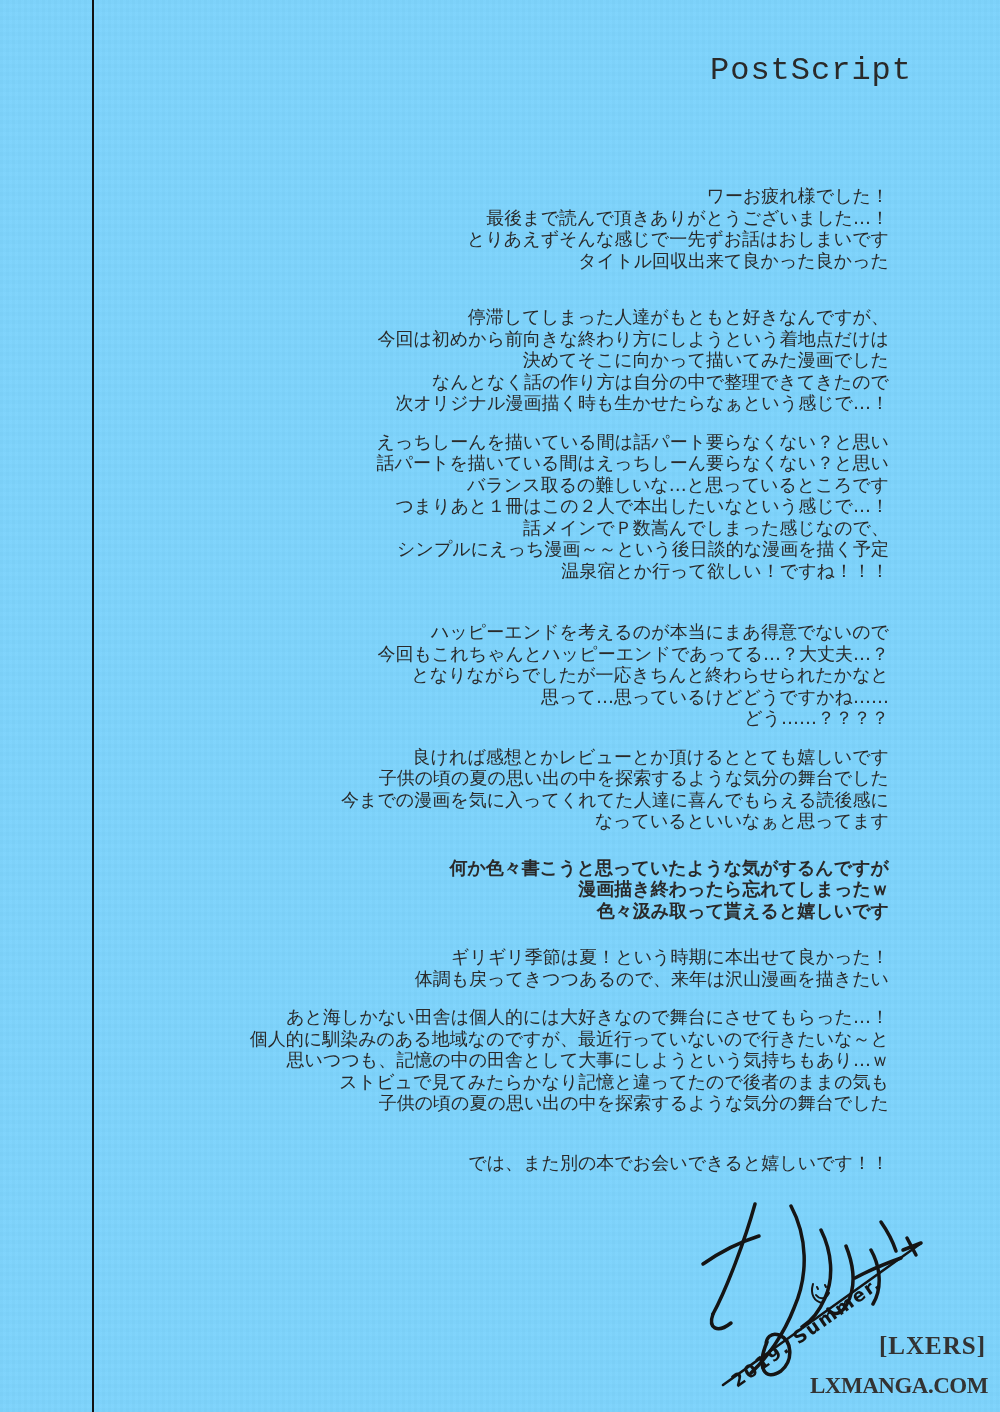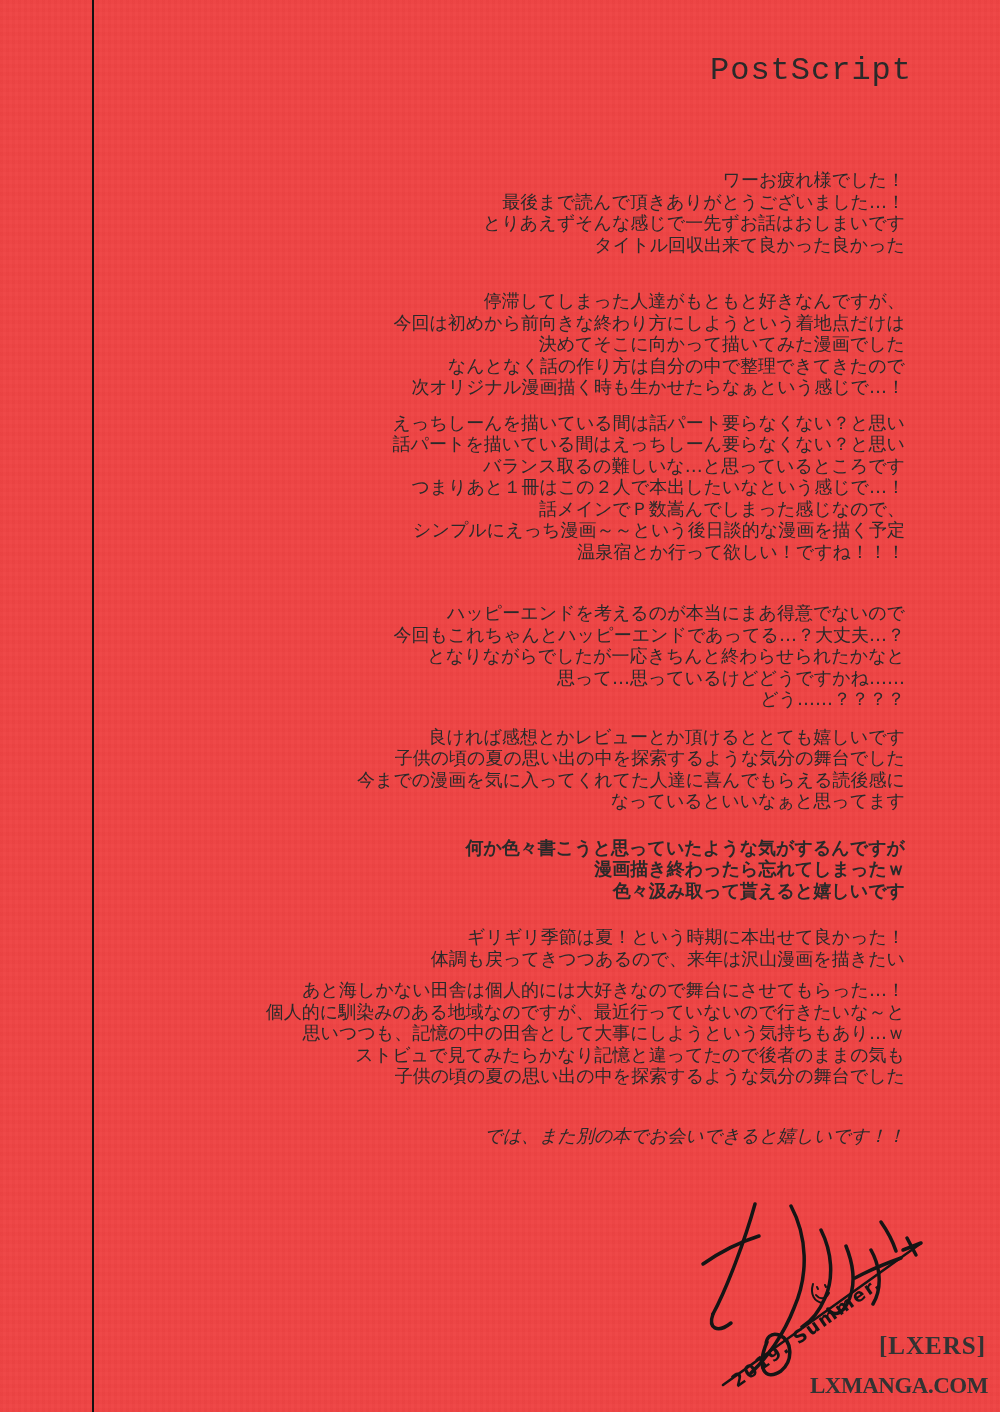--- a/index.html
+++ b/index.html
@@ -4,21 +4,21 @@
 <style>
   html, body { margin: 0; padding: 0; }
   body {
     width: 1000px; height: 1412px;
     font-family: "DejaVu Sans", sans-serif;
     background: #e9e9e9;
   }
   .page {
     position: relative;
     width: 1000px; height: 1412px;
-    background: #ef4444;
+    background: #7dd3fc;
     overflow: hidden;
   }
   
   .page::before {
     content: "";
     position: absolute; inset: 0;
     background:
       repeating-linear-gradient(90deg, rgba(0,0,0,0.012) 0 3px, rgba(255,255,255,0.012) 3px 6px),
       repeating-linear-gradient(0deg, rgba(0,0,0,0.008) 0 4px, rgba(255,255,255,0.01) 4px 8px);
     pointer-events: none;
@@ -41,32 +41,32 @@
   }
   .text-block {
     position: absolute;
     left: 110px; right: 94px; top: 168px;
     text-align: right;
     color: #2a2a2a;
     font-size: 18px;
     line-height: 21.5px;
   }
   .para {
-    margin: 1px;
+    margin: 17px;
     white-space: pre-line;
   }
   .para.m1  { margin-top: 24px; }
   .para.m2  { margin-top: 35px; }
   .para.m3  { margin-top: 14px; }
   .para.m4  { margin-top: 40px; }
   .para.m5  { margin-top: 16px; }
   .para.m6  { margin-top: 25px; font-weight: bold; }
   .para.m7  { margin-top: 10px; }
   .para.m8  { margin-top: 25px; }
-  .para.m9  { margin-top: 38px; font-style: italic; }
+  .para.m9  { margin-top: 38px; }
   .signature {
     position: absolute;
     left: 695px; top: 1192px;
     width: 280px; height: 208px;
   }
   .signature path, .signature line {
     fill: none;
     stroke: #151515;
     stroke-linecap: round;
     stroke-linejoin: round;

